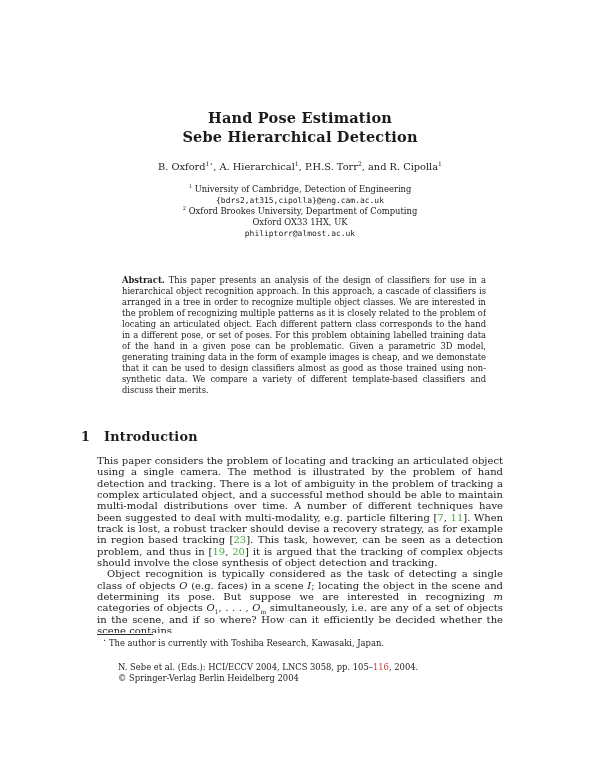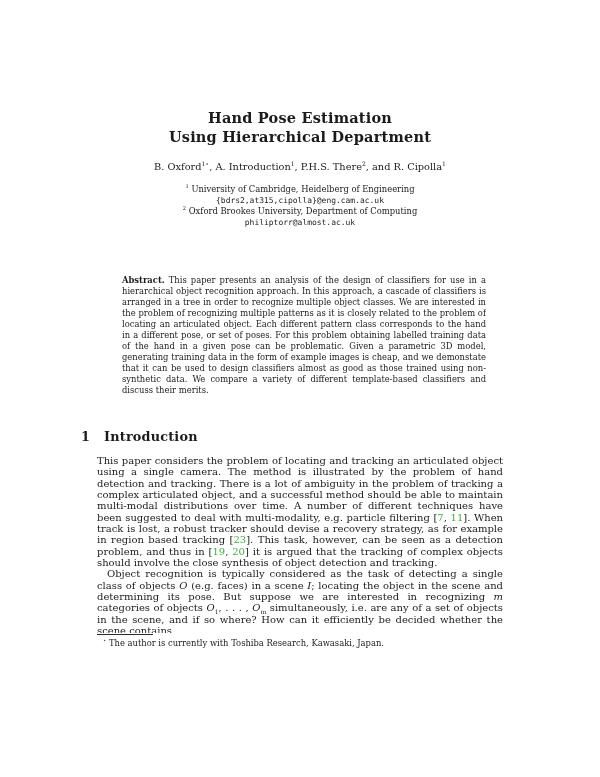--- a/index.html
+++ b/index.html
@@ -69,43 +69,48 @@
   .seg-mathcal { font-style: italic; }
   .seg-mathit { font-style: italic; }
 </style>
 </head>
 <body>
 
 <div class="page">
 
   <div class="title-block">
     <div>Hand Pose Estimation</div>
-    <div>Using Hierarchical Department</div>
+    <div>Sebe Hierarchical Detection</div>
   </div>
 
-  <div class="authors-line"><span>B. Oxford</span><span class="seg-sup">1⋆</span><span>, A. Introduction</span><span class="seg-sup">1</span><span>, P.H.S. There</span><span class="seg-sup">2</span><span>, and R. Cipolla</span><span class="seg-sup">1</span></div>
+  <div class="authors-line"><span>B. Oxford</span><span class="seg-sup">1⋆</span><span>, A. Hierarchical</span><span class="seg-sup">1</span><span>, P.H.S. Torr</span><span class="seg-sup">2</span><span>, and R. Cipolla</span><span class="seg-sup">1</span></div>
 
   <div class="affil-block">
-    <div><span class="seg-sup">1</span><span> University of Cambridge, Heidelberg of Engineering</span></div>
+    <div><span class="seg-sup">1</span><span> University of Cambridge, Detection of Engineering</span></div>
     <div><span class="seg-mono">{bdrs2,at315,cipolla}@eng.cam.ac.uk</span></div>
     <div><span class="seg-sup">2</span><span> Oxford Brookes University, Department of Computing</span></div>
+    <div><span>Oxford OX33 1HX, UK</span></div>
     <div><span class="seg-mono">philiptorr@almost.ac.uk</span></div>
   </div>
 
   <div class="abstract-block">
     <span class="abs-label">Abstract.</span><span> This paper presents an analysis of the design of classifiers for use in a hierarchical object recognition approach. In this approach, a cascade of classifiers is arranged in a tree in order to recognize multiple object classes. We are interested in the problem of recognizing multiple patterns as it is closely related to the problem of locating an articulated object. Each different pattern class corresponds to the hand in a different pose, or set of poses. For this problem obtaining labelled training data of the hand in a given pose can be problematic. Given a parametric 3D model, generating training data in the form of example images is cheap, and we demonstate that it can be used to design classifiers almost as good as those trained using non-synthetic data. We compare a variety of different template-based classifiers and discuss their merits.</span>
   </div>
 
   <div class="section-heading">
     <span class="sec-num">1</span><span>Introduction</span>
   </div>
 
   <div class="intro-block">
     <p><span>This paper considers the problem of locating and tracking an articulated object using a single camera. The method is illustrated by the problem of hand detection and tracking. There is a lot of ambiguity in the problem of tracking a complex articulated object, and a successful method should be able to maintain multi-modal distributions over time. A number of different techniques have been suggested to deal with multi-modality, e.g. particle filtering [</span><span class="seg-cite">7</span><span>, </span><span class="seg-cite">11</span><span>]. When track is lost, a robust tracker should devise a recovery strategy, as for example in region based tracking [</span><span class="seg-cite">23</span><span>]. This task, however, can be seen as a detection problem, and thus in [</span><span class="seg-cite">19</span><span>, </span><span class="seg-cite">20</span><span>] it is argued that the tracking of complex objects should involve the close synthesis of object detection and tracking.</span></p>
     <p class="indent"><span>Object recognition is typically considered as the task of detecting a single class of objects </span><span class="seg-mathcal">O</span><span> (e.g. faces) in a scene </span><span class="seg-mathcal">I</span><span>; locating the object in the scene and determining its pose. But suppose we are interested in recognizing </span><span class="seg-mathit">m</span><span> categories of objects </span><span class="seg-mathcal">O</span><span class="seg-sub">1</span><span>, . . . , </span><span class="seg-mathcal">O</span><span class="seg-sub">m</span><span> simultaneously, i.e. are any of a set of objects in the scene, and if so where? How can it efficiently be decided whether the scene contains</span></p>
   </div>
 
   <div class="fn-rule"></div>
 
   <div class="footnote-line"><span class="seg-sup">⋆</span><span> The author is currently with Toshiba Research, Kawasaki, Japan.</span></div>
 
+  <div class="footer-block">
+    <div><span>N. Sebe et al. (Eds.): HCI/ECCV 2004, LNCS 3058, pp. 105–</span><span class="seg-pagelink">116</span><span>, 2004.</span></div>
+    <div><span>© Springer-Verlag Berlin Heidelberg 2004</span></div>
+  </div>
 
 </div>
 
 </body></html>

